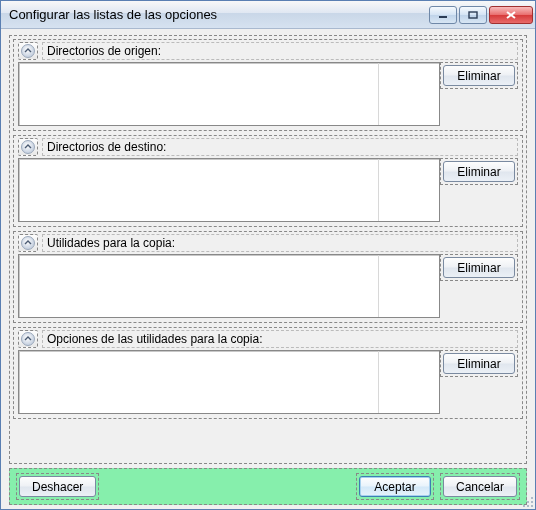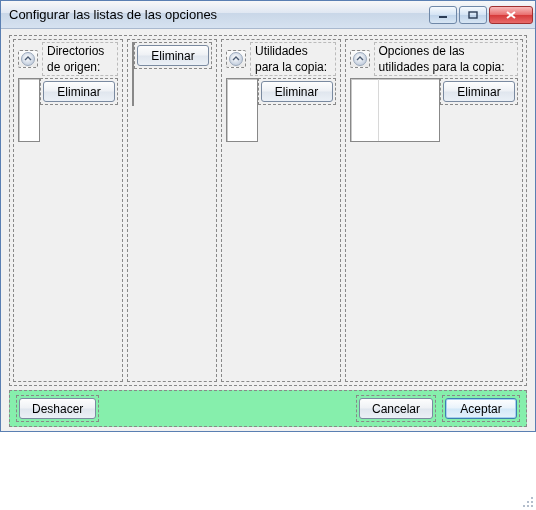--- a/index.html
+++ b/index.html
@@ -7,21 +7,21 @@
   body {
     font-family: "Segoe UI", Tahoma, sans-serif;
     font-size: 12px;
     background: #fff;
     width: 536px;
     height: 510px;
     overflow: hidden;
   }
   .window {
     width: 536px;
-    height: 432px;
+    height: 510px;
     border: 1px solid #5a7fb2;
     background: #f0f0f0;
     display: flex;
     flex-direction: column;
     justify-content: space-between;
   }
   .titlebar {
     height: 28px;
     background: linear-gradient(to bottom, #f8f8f8, #dfe7f2 45%, #c9d7e8 46%, #d6e2f0);
     border-bottom: 1px solid #a9b9cf;
@@ -62,21 +62,21 @@
     padding: 6px 8px 4px 8px;
     display: flex;
     flex-direction: column;
     overflow: hidden;
   }
   .sections-wrap {
     flex: 1;
     border: 1px dashed #888;
     padding: 3px 3px;
     display: flex;
-    flex-direction: row;
+    flex-direction: column;
     gap: 4px;
     background: #f0f0f0;
   }
   .section {
     border: 1px dashed #888;
     padding: 2px 4px 4px 4px;
     background: #f0f0f0;
   }
   .section-header {
     display: flex;
@@ -235,20 +235,30 @@
           <div class="list">
             <div class="col-sep"></div>
           </div>
           <div class="delete-wrap">
             <button class="btn">Eliminar</button>
           </div>
         </div>
       </div>
 
       <div class="section">
+        <div class="section-header">
+          <div class="collapse-btn">
+            <div class="chev">
+              <svg width="8" height="6">
+                  <polyline points="1,4 4,1 7,4" fill="none" stroke="#4a5a72" stroke-width="1.4"></polyline>
+                </svg>
+            </div>
+          </div>
+          <div class="section-title">Directorios de destino:</div>
+        </div>
         <div class="section-body">
           <div class="list">
             <div class="col-sep"></div>
           </div>
           <div class="delete-wrap">
             <button class="btn">Eliminar</button>
           </div>
         </div>
       </div>
 
@@ -295,24 +305,24 @@
       </div>
 
     </div>
 
     <div class="bottom-bar">
       <div class="bottom-left">
         <button class="btn">Deshacer</button>
       </div>
       <div class="bottom-right">
         <div class="btn-wrap">
+          <button class="btn default">Aceptar</button>
+        </div>
+        <div class="btn-wrap">
           <button class="btn">Cancelar</button>
-        </div>
-        <div class="btn-wrap">
-          <button class="btn default">Aceptar</button>
         </div>
       </div>
     </div>
 
   </div>
 
   <svg class="resize-grip" viewBox="0 0 14 14">
     <circle cx="12" cy="4" r="1" fill="#9aa8bb"></circle>
     <circle cx="8" cy="8" r="1" fill="#9aa8bb"></circle>
       <circle cx="12" cy="8" r="1" fill="#9aa8bb"></circle>

